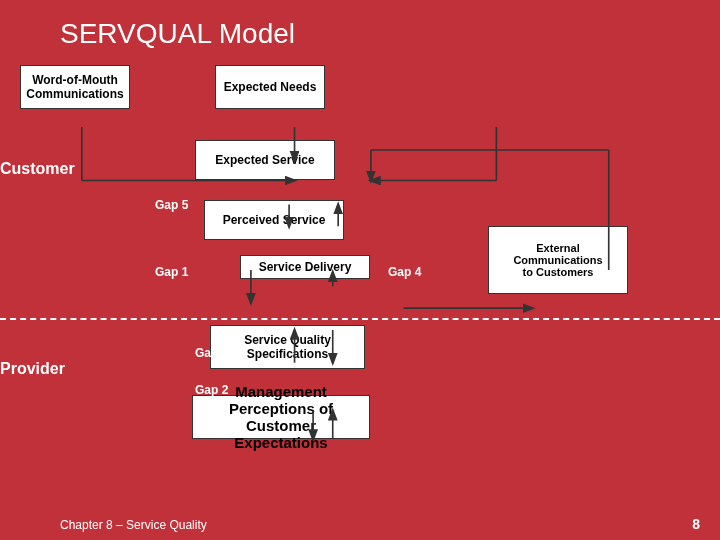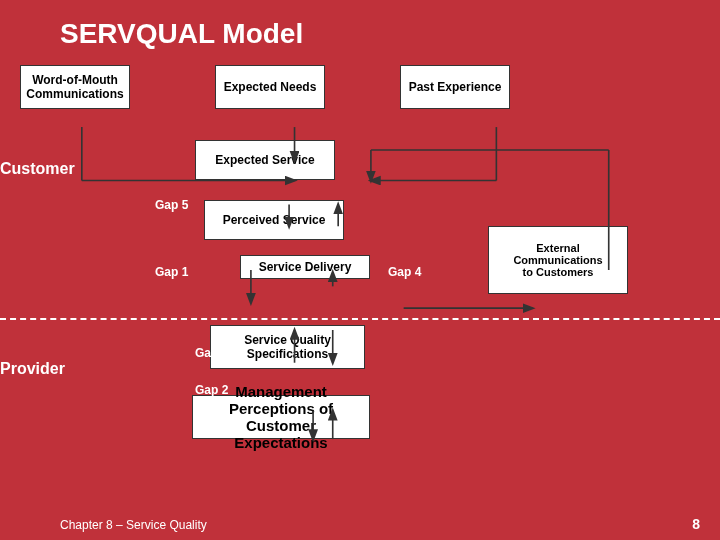--- a/index.html
+++ b/index.html
@@ -18,21 +18,21 @@
       height: 540px;
       background: #c0313a;
       position: relative;
     }
 
     .title {
       position: absolute;
       top: 18px;
       left: 60px;
       font-size: 28px;
-      font-weight: bold;
+      font-weight: normal;
       color: #fff;
     }
 
     
     .section-label {
       position: absolute;
       font-size: 16px;
       font-weight: bold;
       color: #fff;
     }
@@ -185,21 +185,20 @@
 <div class="slide">
   <div class="title">SERVQUAL Model</div>
 
   <div class="section-label customer-label">Customer</div>
   <div class="section-label provider-label">Provider</div>
 
   <div class="divider"></div>
 
   <div class="box box-wom">Word-of-Mouth<br>Communications</div>
   <div class="box box-pn">Expected Needs</div>
-  <div class="box box-pe">Past Experience</div>
   <div class="box box-es">Expected Service</div>
   <div class="box box-ps">Perceived Service</div>
   <div class="box box-sd">Service Delivery</div>
   <div class="box box-sqs">Service Quality<br>Specifications</div>
   <div class="box box-mp" style="font-size:15px;">Management Perceptions of<br>Customer Expectations</div>
   <div class="box box-ec" style="font-size:11px;">External<br>Communications<br>to Customers</div>
 
   <div class="gap-label" style="top:198px; left:155px;">Gap 5</div>
   <div class="gap-label" style="top:265px; left:155px;">Gap 1</div>
   <div class="gap-label" style="top:302px; left:195px;margin-top:44px;">Gap 3</div>

